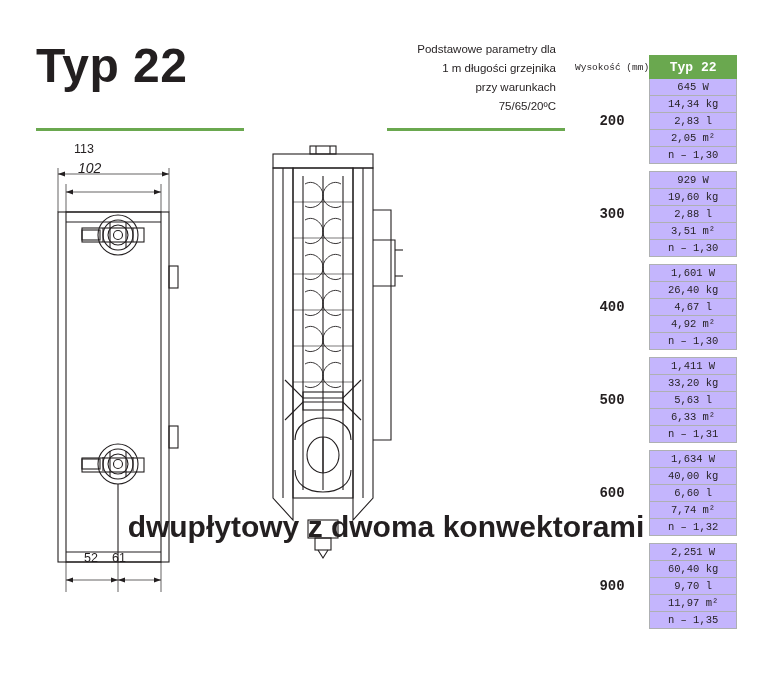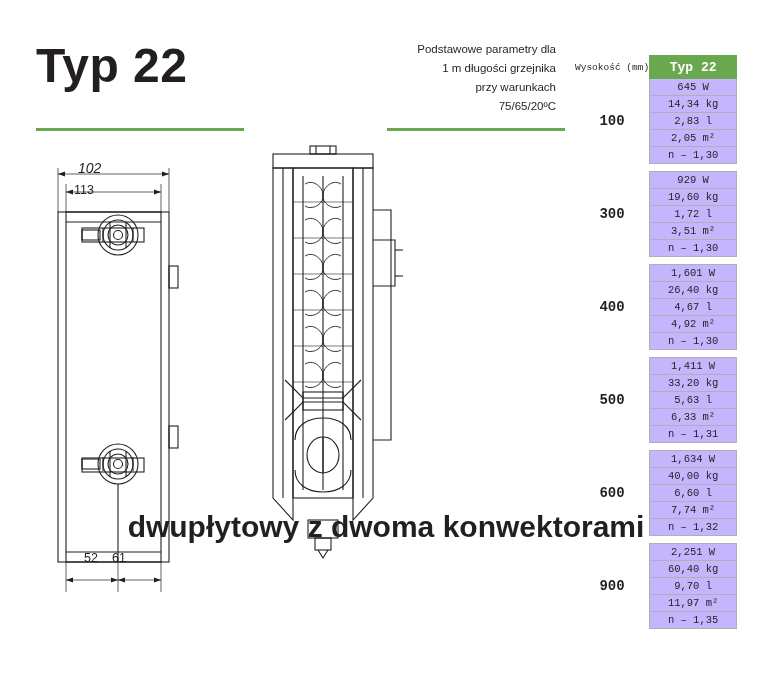--- a/index.html
+++ b/index.html
@@ -262,35 +262,35 @@
         <ellipse cx="303" cy="315" rx="16" ry="18"></ellipse>
         <line x1="303" y1="297" x2="303" y2="333"></line>
 
         <rect x="288" y="380" width="30" height="18"></rect>
         <rect x="295" y="398" width="16" height="12"></rect>
         <path d="M298 410 l5 8 l5 -8"></path>
       </g>
     </svg>
   </div>
 
-  <div style="position:absolute;left:74px;top:142px;font-size:12.5px;margin-top:41px;">113</div>
+  <div style="position:absolute;left:74px;top:142px;font-size:12.5px;">113</div>
   <div style="position:absolute;left:78px;top:160px;font-size:14px;font-style:italic;">102</div>
   <div style="position:absolute;left:61px;top:551px;font-size:12.5px;margin-left:23px;">52</div>
   <div style="position:absolute;left:112px;top:551px;font-size:12.5px;">61</div>
 
   <div class="table-wrap">
     <table class="tbl">
       <tbody>
           <tr>
         <td class="hdr-label">Wysokość (mm)</td>
         <td class="hdr-cell">Typ 22</td>
       </tr>
 
       <tr>
-        <td class="grp-label" rowspan="5">100</td>
+        <td class="grp-label" rowspan="5">200</td>
         <td class="val-cell">645 W</td>
       </tr>
       <tr>
             <td class="val-cell">14,34 kg</td>
           </tr>
       <tr>
             <td class="val-cell">2,83 l</td>
           </tr>
       <tr>
             <td class="val-cell">2,05 m²</td>
@@ -304,21 +304,21 @@
           </tr>
 
       <tr>
         <td class="grp-label" rowspan="5">300</td>
         <td class="val-cell">929 W</td>
       </tr>
       <tr>
             <td class="val-cell">19,60 kg</td>
           </tr>
       <tr>
-            <td class="val-cell">1,72 l</td>
+            <td class="val-cell">2,88 l</td>
           </tr>
       <tr>
             <td class="val-cell">3,51 m²</td>
           </tr>
       <tr>
             <td class="val-cell">n – 1,30</td>
           </tr>
       <tr>
             <td class="grp-spacer"></td>
             <td class="grp-spacer"></td>

